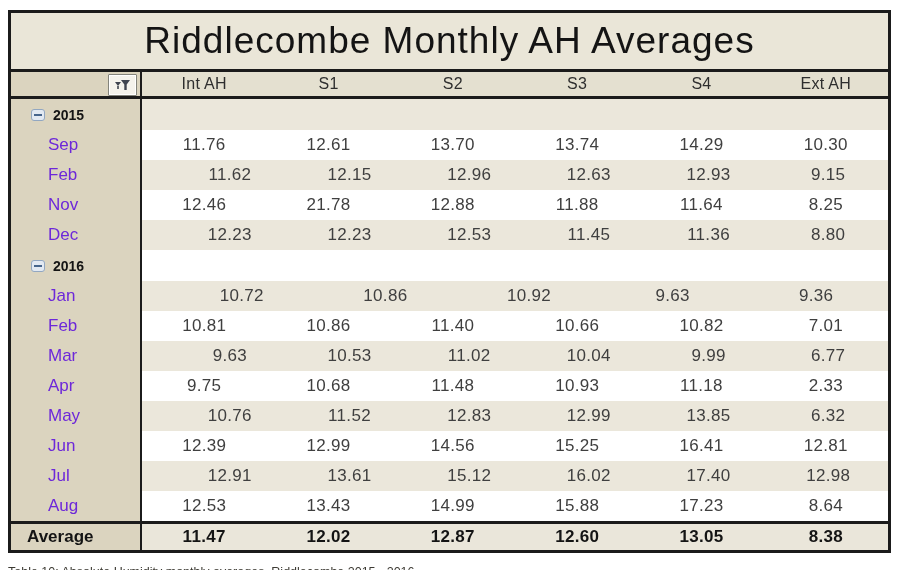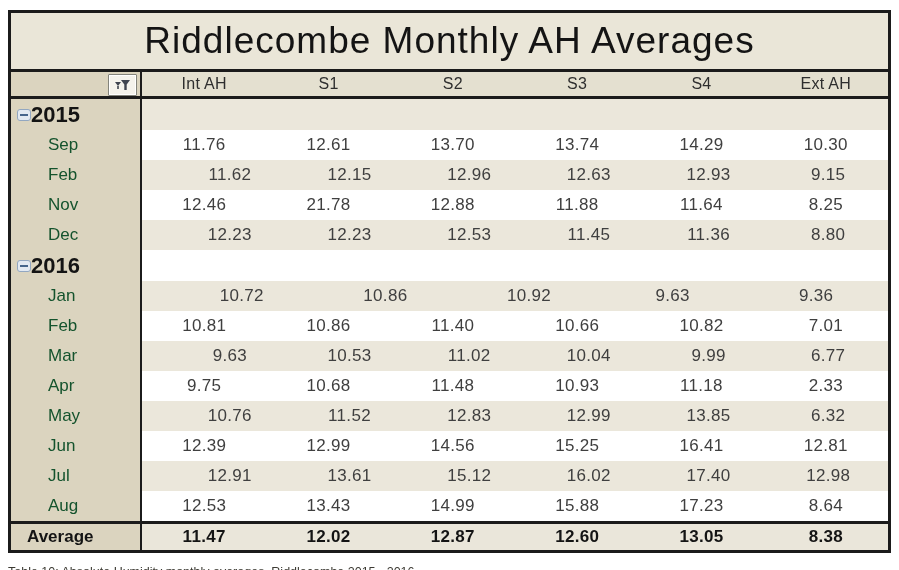--- a/index.html
+++ b/index.html
@@ -34,23 +34,23 @@
   .header-row .data-area{background:var(--c-header-bg);}
   .header-row .data-cell{font-size:16px;color:#2e2e2e;}
   .filter-btn{position:absolute;right:3px;top:2px;width:29px;height:22px;
     background:#f4f2ec;border:1px solid #83837b;border-radius:1px;
     display:flex;align-items:center;justify-content:center;cursor:pointer;
     box-shadow:inset 0 0 0 1px #ffffff;}
   .body-row{height:30px;}
   .body-row.year{height:31px;}
   .body-row .data-area.stripe{background:var(--c-stripe);padding-left:28px;}
   .body-row .data-area.plain{background:var(--c-white);}
-  .year .label-cell{font-weight:bold;color:var(--c-strong);font-size:22px;
-    padding-left:6px;gap:0;}
-  .month .label-cell{padding-left:37px;font-size:17px;color:#14532d;}
+  .year .label-cell{font-weight:bold;color:var(--c-strong);font-size:14px;
+    padding-left:20px;gap:8px;}
+  .month .label-cell{padding-left:37px;font-size:17px;color:#6d28d9;}
   .collapse-btn{width:14px;height:12px;border:1px solid #92a7c1;border-radius:3px;
     background:#e2e9f2;display:inline-flex;align-items:center;justify-content:center;
     cursor:pointer;flex:0 0 14px;}
   .collapse-minus{display:block;width:8px;height:2px;background:#46658c;}
   .summary-row{height:29px;border-top:3px solid var(--c-border);}
   .summary-row .label-cell{font-weight:bold;font-size:17px;color:var(--c-strong);
     padding-left:16px;background:var(--c-label-bg);}
   .summary-row .data-area{background:var(--c-summary);}
   .summary-row .data-cell{font-weight:bold;color:var(--c-strong);}
   .caption{position:absolute;left:8px;top:565px;font-size:12.5px;color:#3c3a33;

